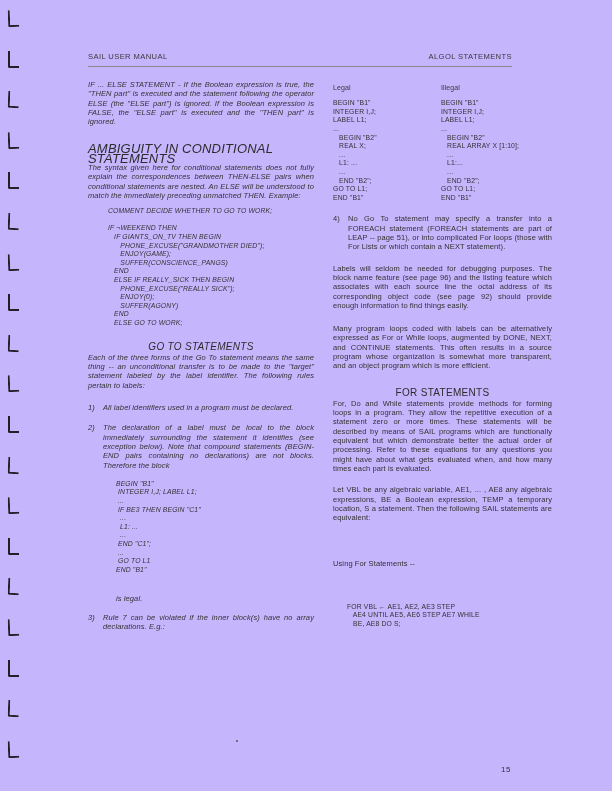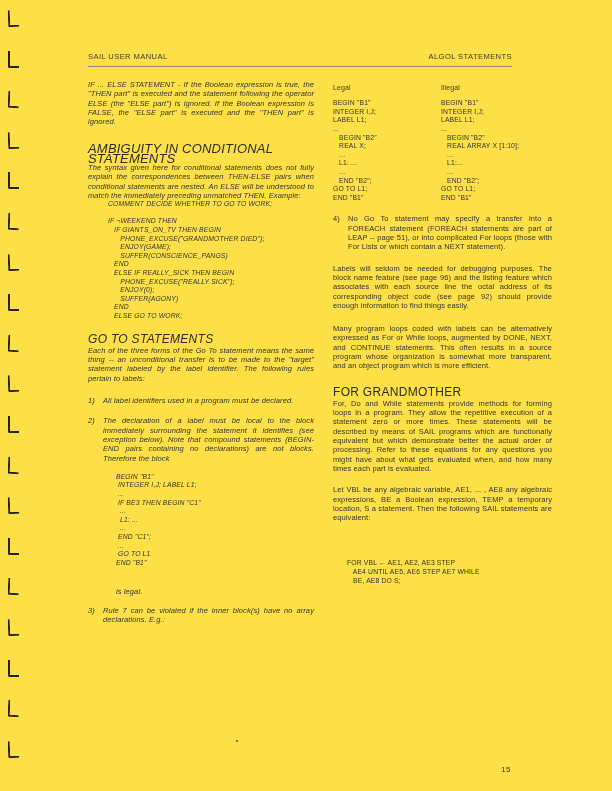--- a/index.html
+++ b/index.html
@@ -1,19 +1,19 @@
 <!DOCTYPE html>
 <html><head>
 <meta charset="utf-8">
 <style>
   html,body{margin:0;padding:0;background:#e8e8e6;}
   .page{
     position:relative;
     width:612px;height:791px;
-    background:#fde047;
+    background:#c4b5fd;
     overflow:hidden;
     font-family:"Liberation Sans", sans-serif;
     color:#2e2e2e;
     -webkit-font-smoothing:antialiased;
   }
   
   .lmark{
     position:absolute;left:8px;width:9px;height:15px;
     border-left:2px solid #141414;border-bottom:2px solid #141414;
     border-bottom-left-radius:2px;opacity:.92;
@@ -25,21 +25,21 @@
   }
   .header-rule{
     position:absolute;left:88px;top:66px;width:424px;height:1px;
     background:#8a8a86;
   }
   .col{position:absolute;font-size:7.5px;line-height:9.3px;letter-spacing:.1px;color:#333;}
   .col-left{left:88px;top:80px;width:226px;font-style:italic;}
   .col-right{left:333px;top:83px;width:219px;}
   .para{text-align:justify;margin:0 0 9px 0;}
   .para-gap{margin-bottom:18px;}
-  .sec-head{font-size:12px;letter-spacing:.3px;margin:0 0 2px 0;color:#2c2c2c;}
+  .sec-head{font-size:10px;letter-spacing:.3px;margin:0 0 2px 0;color:#2c2c2c;text-align:center;}
   .sub-head{font-size:13px;letter-spacing:.2px;margin:0;color:#2c2c2c;}
   pre{
     margin:0;font-family:"Liberation Sans", sans-serif;
     font-size:6.8px;line-height:8.6px;letter-spacing:.15px;
     white-space:pre;color:#333;
   }
   .code-indent{margin-left:20px;}
   .rule-item{display:flex;margin:0 0 11px 0;}
   .rule-num{width:15px;flex:none;}
   .rule-text{flex:1;text-align:justify;}
@@ -86,21 +86,21 @@
     <span>SAIL USER MANUAL</span>
     <span>ALGOL STATEMENTS</span>
   </div>
   <div class="header-rule"></div>
 
   <div class="col col-left">
 
     <p class="para para-gap">IF ... ELSE STATEMENT  - If the Boolean expression is true, the "THEN part" is executed and the statement following the operator ELSE (the "ELSE part") is ignored. If the Boolean expression is FALSE, the "ELSE part" is executed and the "THEN part" is ignored.</p>
 
     <p class="sub-head">AMBIGUITY IN CONDITIONAL STATEMENTS</p>
-    <p class="para" style="margin-bottom:0">The syntax given here for conditional statements does not fully explain the correspondences between THEN-ELSE pairs when conditional statements are nested. An ELSE will be understood to match the immediately preceding unmatched THEN.  Example:</p>
+    <p class="para" style="margin-bottom:7px">The syntax given here for conditional statements does not fully explain the correspondences between THEN-ELSE pairs when conditional statements are nested. An ELSE will be understood to match the immediately preceding unmatched THEN.  Example:</p>
 
     <pre class="code-indent" style="margin-bottom:14px">COMMENT DECIDE WHETHER TO GO TO WORK;
 
 IF ¬WEEKEND THEN
    IF GIANTS_ON_TV THEN BEGIN
       PHONE_EXCUSE("GRANDMOTHER DIED");
       ENJOY(GAME);
       SUFFER(CONSCIENCE_PANGS)
    END
    ELSE IF REALLY_SICK THEN BEGIN
@@ -181,25 +181,26 @@
 
     <div class="rule-item" style="margin-bottom:12px">
       <span class="rule-num">4)</span>
       <span class="rule-text">No Go To statement may specify a transfer into a FOREACH statement (FOREACH statements are part of LEAP -- page 51),  or into complicated For loops (those with For Lists or which contain a NEXT statement).</span>
     </div>
 
     <p class="para" style="margin-bottom:14px">Labels will seldom be needed for debugging purposes. The block name feature (see page 96) and the listing feature which associates with each source line the octal address of its corresponding object code (see page 92) should provide enough information to find things easily.</p>
 
     <p class="para" style="margin-bottom:17px">Many program loops coded with labels can be alternatively expressed as For or While loops, augmented by DONE, NEXT, and CONTINUE statements. This often results in a source program whose organization is somewhat more transparent, and an object program which is more efficient.</p>
 
-    <p class="sec-head">FOR GRANDMOTHER</p>
+    <p class="sec-head">FOR STATEMENTS</p>
     <p class="para" style="margin-bottom:12px">For, Do and While statements  provide methods for forming loops in a program. They allow the repetitive execution of a statement zero or more times. These statements will be described by means of SAIL programs which are functionally equivalent but which demonstrate better the actual order of processing. Refer to these equations for any questions you might have about what gets evaluated when, and how many times each part is evaluated.</p>
 
     <p class="para" style="margin-bottom:37px">Let VBL be any algebraic variable, AE1, ... , AE8 any algebraic expressions, BE a Boolean expression, TEMP a temporary location, S a statement. Then the following SAIL statements are equivalent:</p>
 
+    <p class="para" style="margin-bottom:34px">Using For Statements --</p>
 
     <pre style="margin-left:14px;margin-bottom:24px">FOR VBL ← AE1, AE2, AE3 STEP
    AE4 UNTIL AE5, AE6 STEP AE7 WHILE
    BE, AE8 DO S;</pre>
 
 
   </div>
 
   <div class="footer-num">15</div>
   <div class="dot-artifact"></div>

